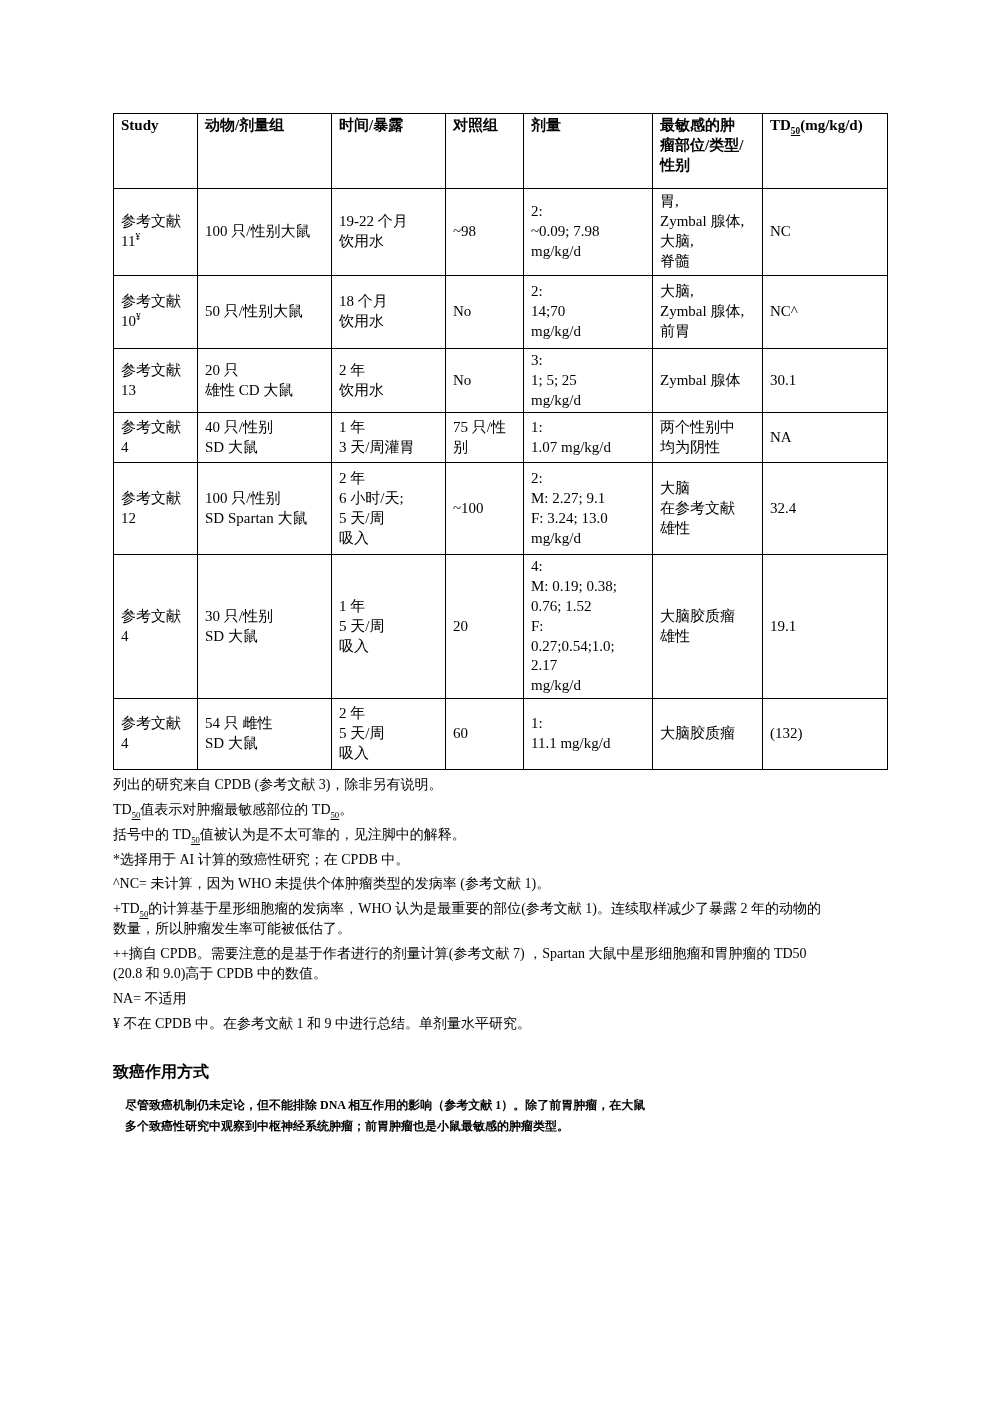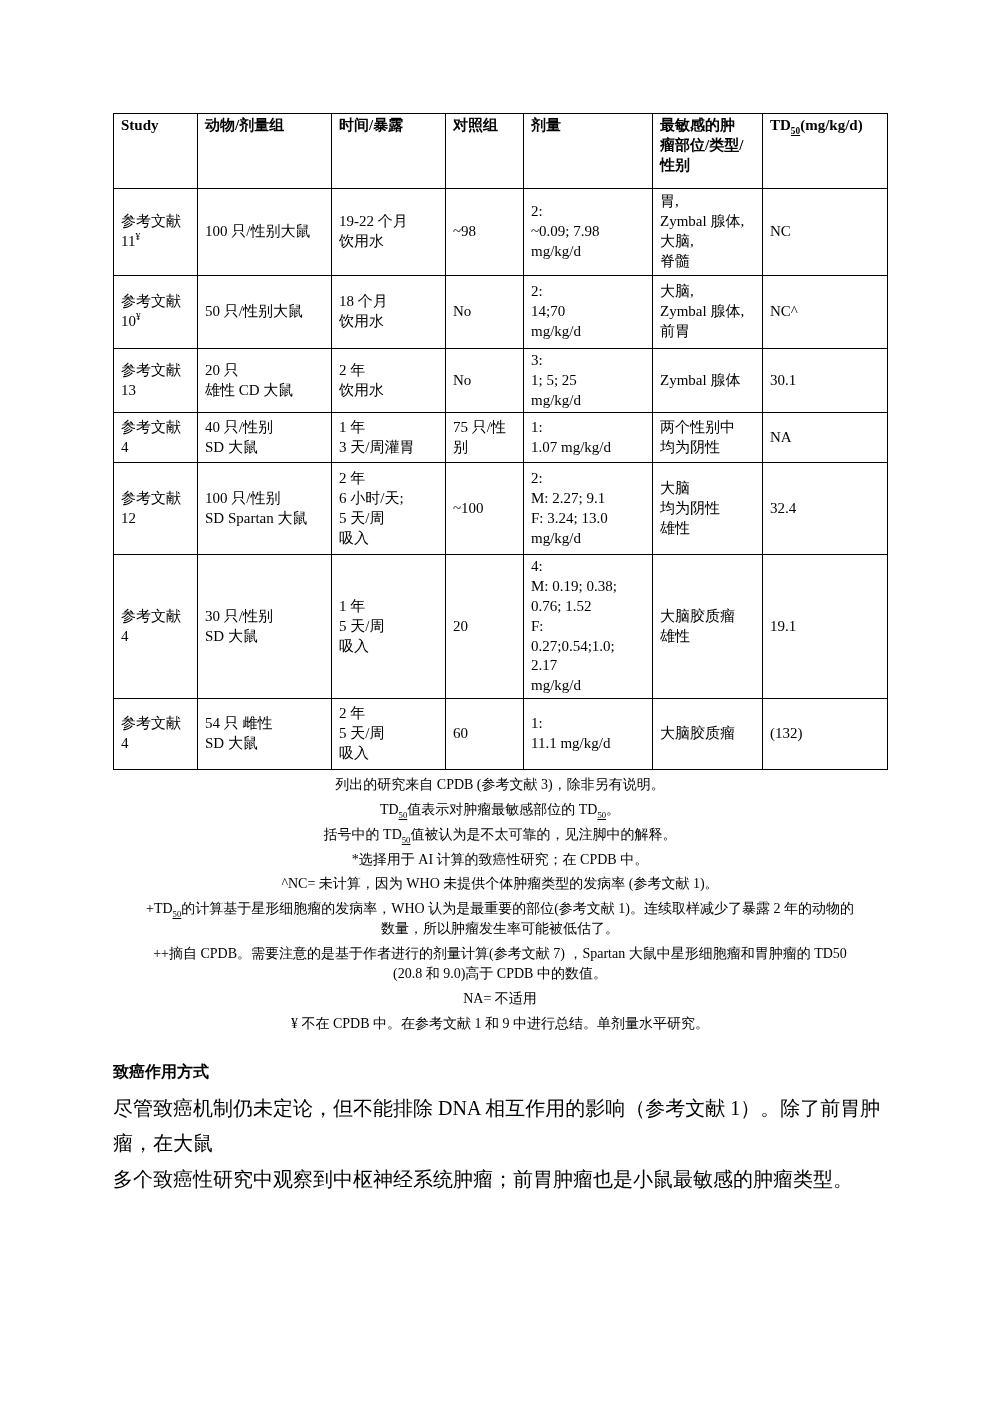--- a/index.html
+++ b/index.html
@@ -27,38 +27,39 @@
     white-space: pre-line;
     word-wrap: break-word;
     overflow: hidden;
   }
   table.study tr.hdr td {
     font-weight: bold;
     vertical-align: top;
   }
   sub { font-size: 0.62em; line-height: 0; text-decoration: underline; }
   sup { font-size: 0.62em; line-height: 0; }
-  .footnotes { margin-top: 5px; width: 774px; text-align: center; }
+  .footnotes { margin-top: 5px; width: 774px; }
   .footnotes p {
     margin: 0 0 5px 0;
     font-size: 14px;
     line-height: 1.42;
     white-space: pre-line;
   }
   .sec-title {
     font-size: 16px;
     font-weight: bold;
     margin: 28px 0 8px 0;
   }
   .sec-body {
-    font-size: 20px;
+    font-size: 12px;
     line-height: 1.78;
-    margin: 0;
+    margin: 12px;
     width: 774px;
     white-space: pre-line;
+    font-weight: bold;
   }
 </style>
 </head>
 <body>
 
 <div class="page">
 
   <table class="study">
     <colgroup>
       <col style="width:84px">
@@ -149,21 +150,21 @@
         <td>2 年
 6 小时/天;
 5 天/周
 吸入</td>
         <td>~100</td>
         <td>2:
 M: 2.27; 9.1
 F: 3.24; 13.0
 mg/kg/d</td>
         <td>大脑
-均为阴性
+在参考文献
 雄性</td>
         <td>32.4</td>
       </tr>
       <tr style="height:136px">
         <td>参考文献
 4</td>
         <td>30 只/性别
 SD 大鼠</td>
         <td>1 年
 5 天/周

